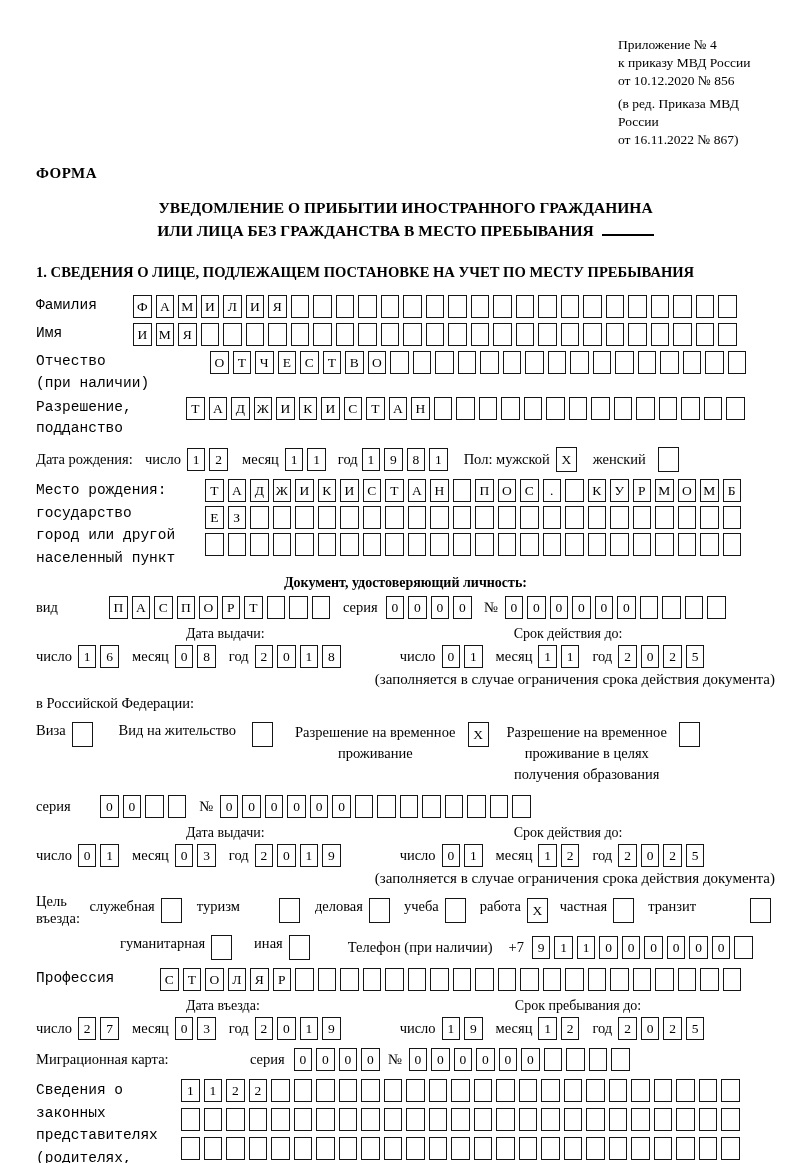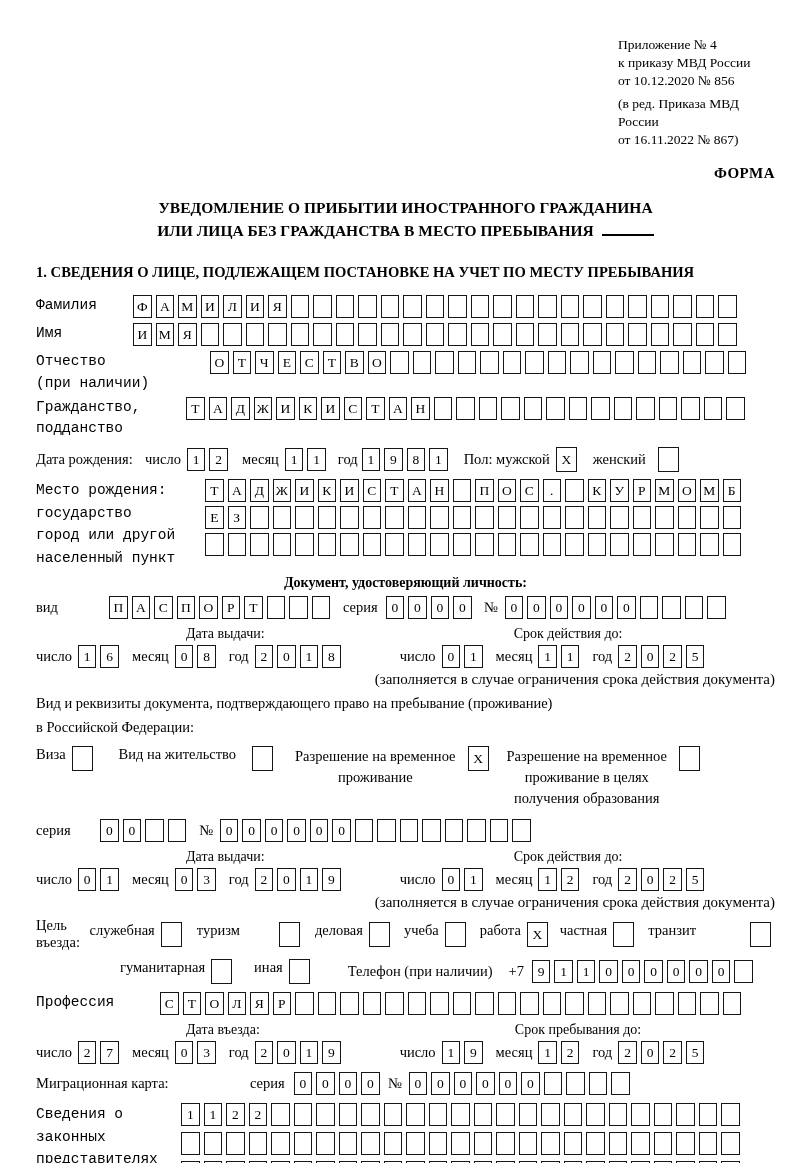--- a/index.html
+++ b/index.html
@@ -5,21 +5,21 @@
   html,body{margin:0;padding:0;background:#e8e8e8;}
   .page{
     width:800px;height:1163px;box-sizing:border-box;margin:0 auto;
     padding:36px 25px 0 36px;background:#ffffff;color:#000;
     font-family:"Liberation Serif","DejaVu Serif",serif;font-size:14.5px;
     overflow:hidden;position:relative;
   }
   
   .appendix{margin-left:582px;font-size:13.5px;line-height:1.33;}
   .appendix .ed{margin-top:5px;}
-  .form-label{text-align:right;font-weight:bold;font-size:15px;margin-top:16px;letter-spacing:.5px;}
+  .form-label{font-weight:bold;font-size:15px;margin-top:16px;letter-spacing:.5px;}
   
   .title{text-align:center;font-weight:bold;font-size:15.5px;line-height:1.5;margin-top:14px;}
   .blank{display:inline-block;width:52px;border-bottom:2px solid #000;height:.85em;margin-left:8px;}
   .sec{font-weight:bold;font-size:14.6px;margin-top:22px;margin-bottom:14px;}
   
   .frow{display:flex;align-items:flex-start;margin-top:5px;}
   .crow{display:flex;align-items:center;}
   .lblcol{flex:none;line-height:1.5;font-family:Liberation Mono, monospace;}
   .cells{display:flex;flex:none;}
   .cell{flex:none;width:16.5px;height:21px;border:1.5px solid #161616;margin-right:4px;
@@ -152,21 +152,21 @@
         <span class="cell"></span>
         <span class="cell"></span>
         <span class="cell"></span>
         <span class="cell"></span>
         <span class="cell"></span>
       </span>
   </div>
 
   <div class="frow" style="margin-top:2px;">
     <span class="lblcol" style="width:150px;">
-      <span>Гражданство,</span><br>
+      <span>Разрешение,</span><br>
       <span>подданство</span>
     </span>
     <span class="cells">
         <span class="cell">Т</span>
         <span class="cell">А</span>
         <span class="cell">Д</span>
         <span class="cell">Ж</span>
         <span class="cell">И</span>
         <span class="cell">К</span>
         <span class="cell">И</span>
@@ -385,21 +385,20 @@
       <span class="cells">
           <span class="cell">2</span>
           <span class="cell">0</span>
           <span class="cell">2</span>
           <span class="cell">5</span>
         </span>
     </span>
   </div>
   <div class="note">(заполняется в случае ограничения срока действия документа)</div>
 
-  <div style="margin-top:7px;">Вид и реквизиты документа, подтверждающего право на пребывание (проживание)</div>
   <div style="margin-top:7px;">в Российской Федерации:</div>
 
   <div class="permrow">
     <span>Виза</span>
     <span class="cells big" style="margin-left:6px;">
         <span class="cell"></span>
       </span>
     <span style="margin-left:22px;">Вид на жительство</span>
     <span class="cells big" style="margin-left:16px;">
         <span class="cell"></span>

